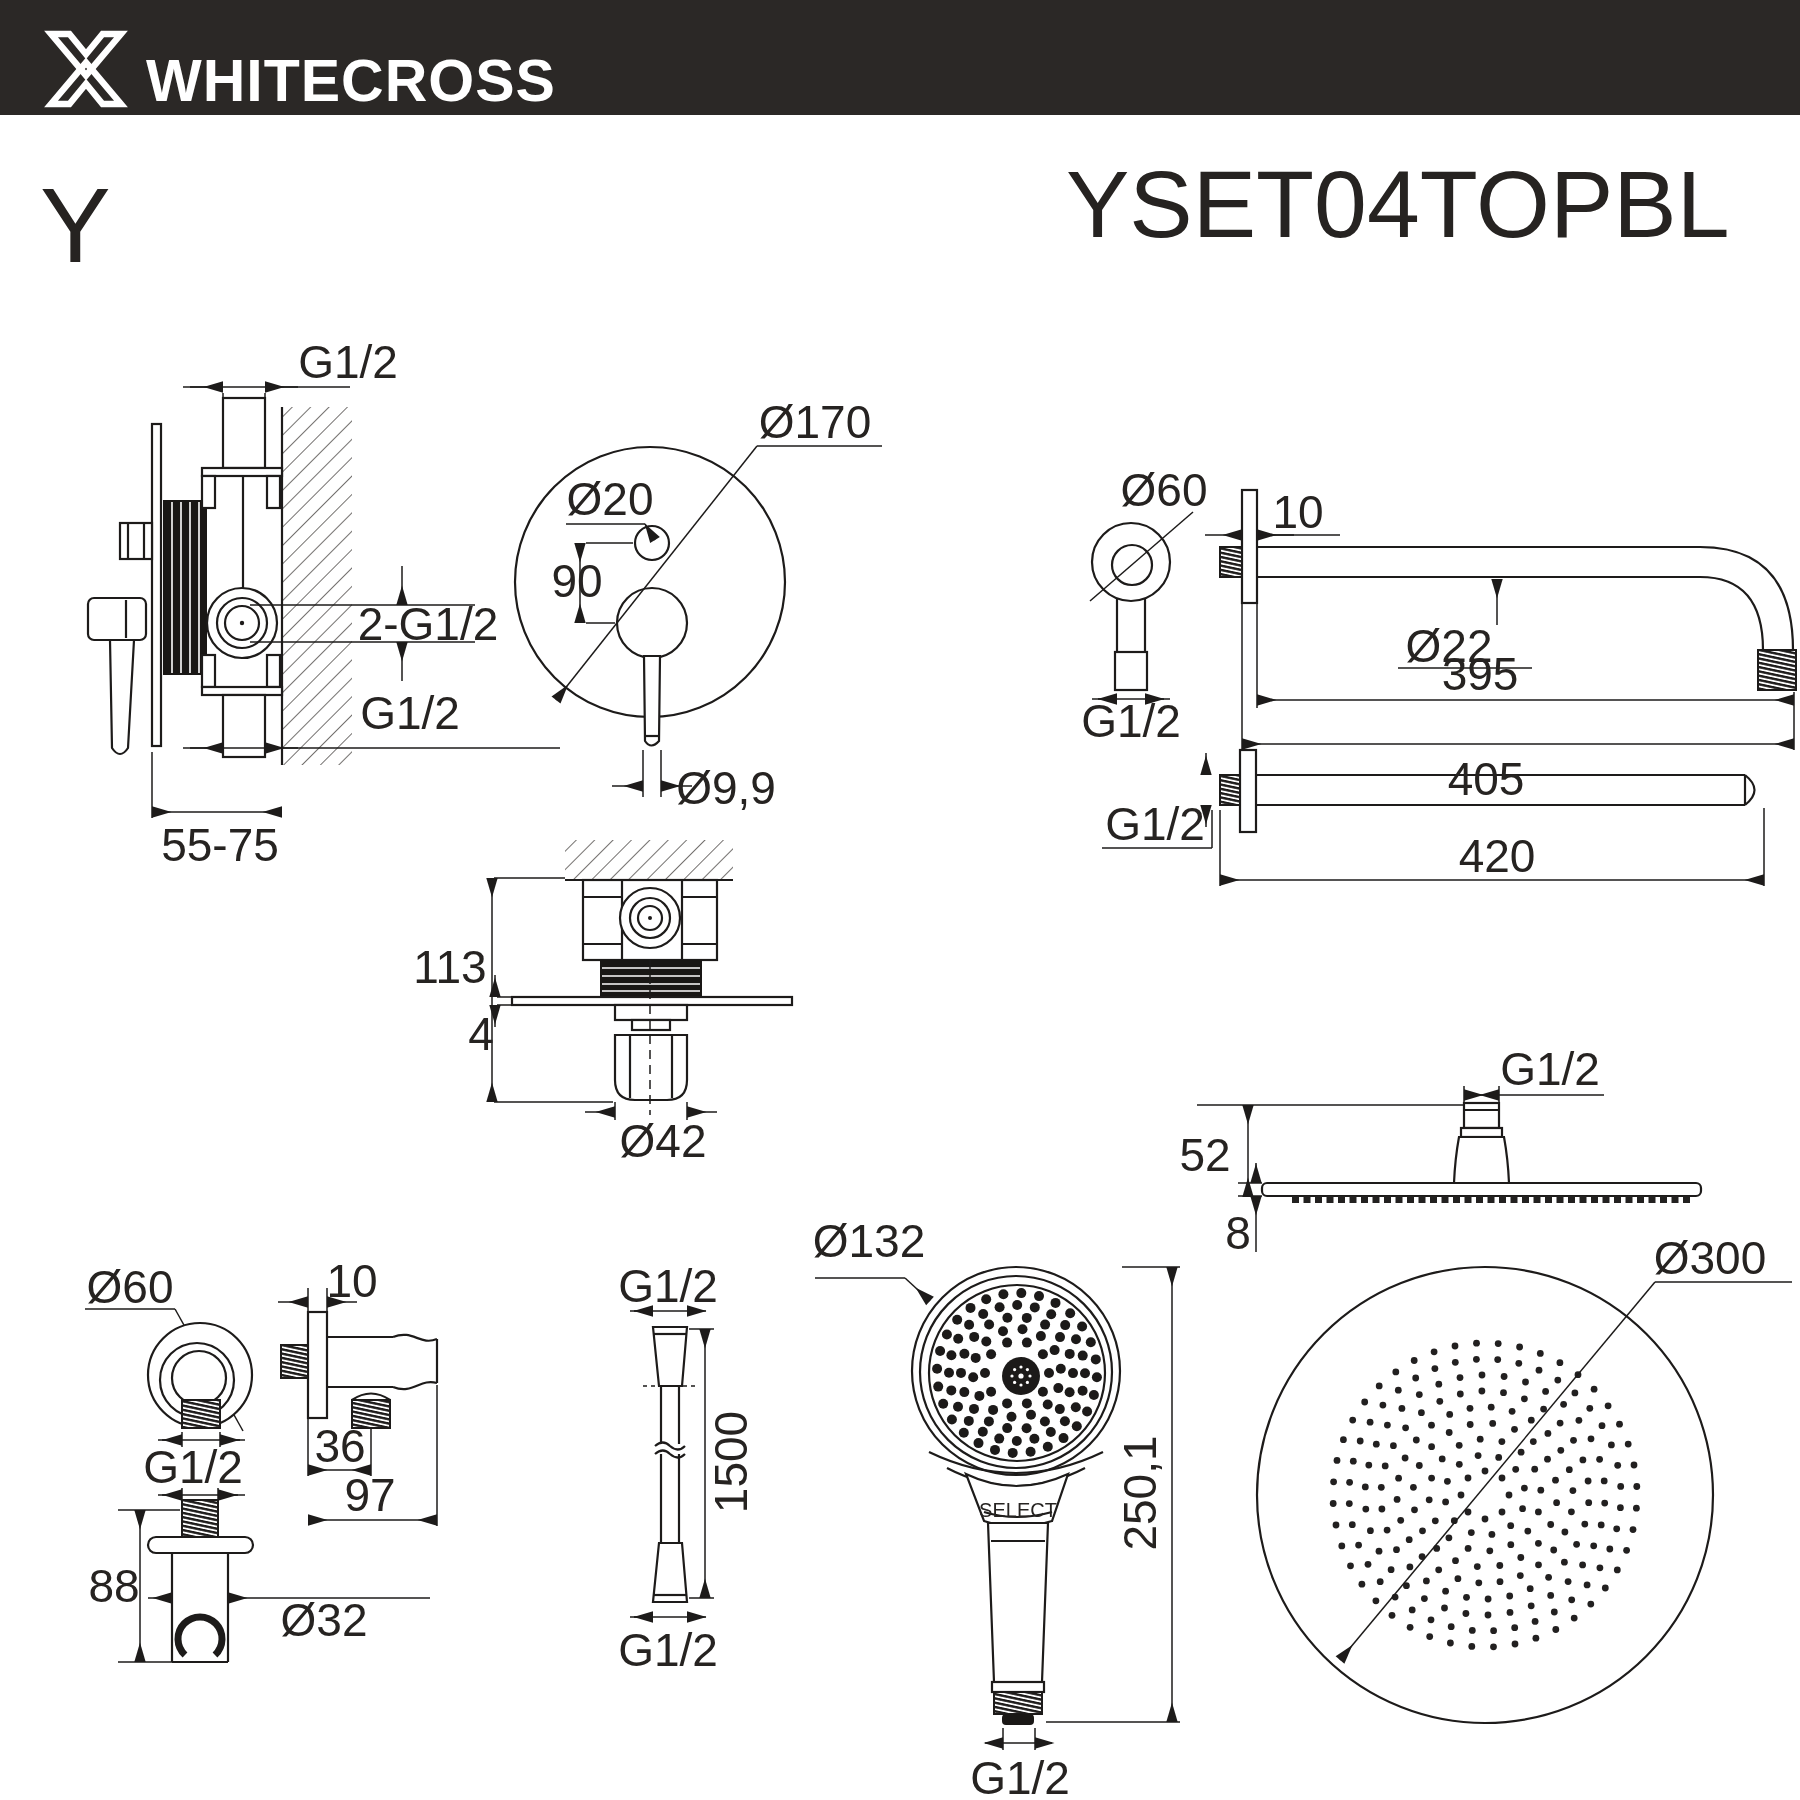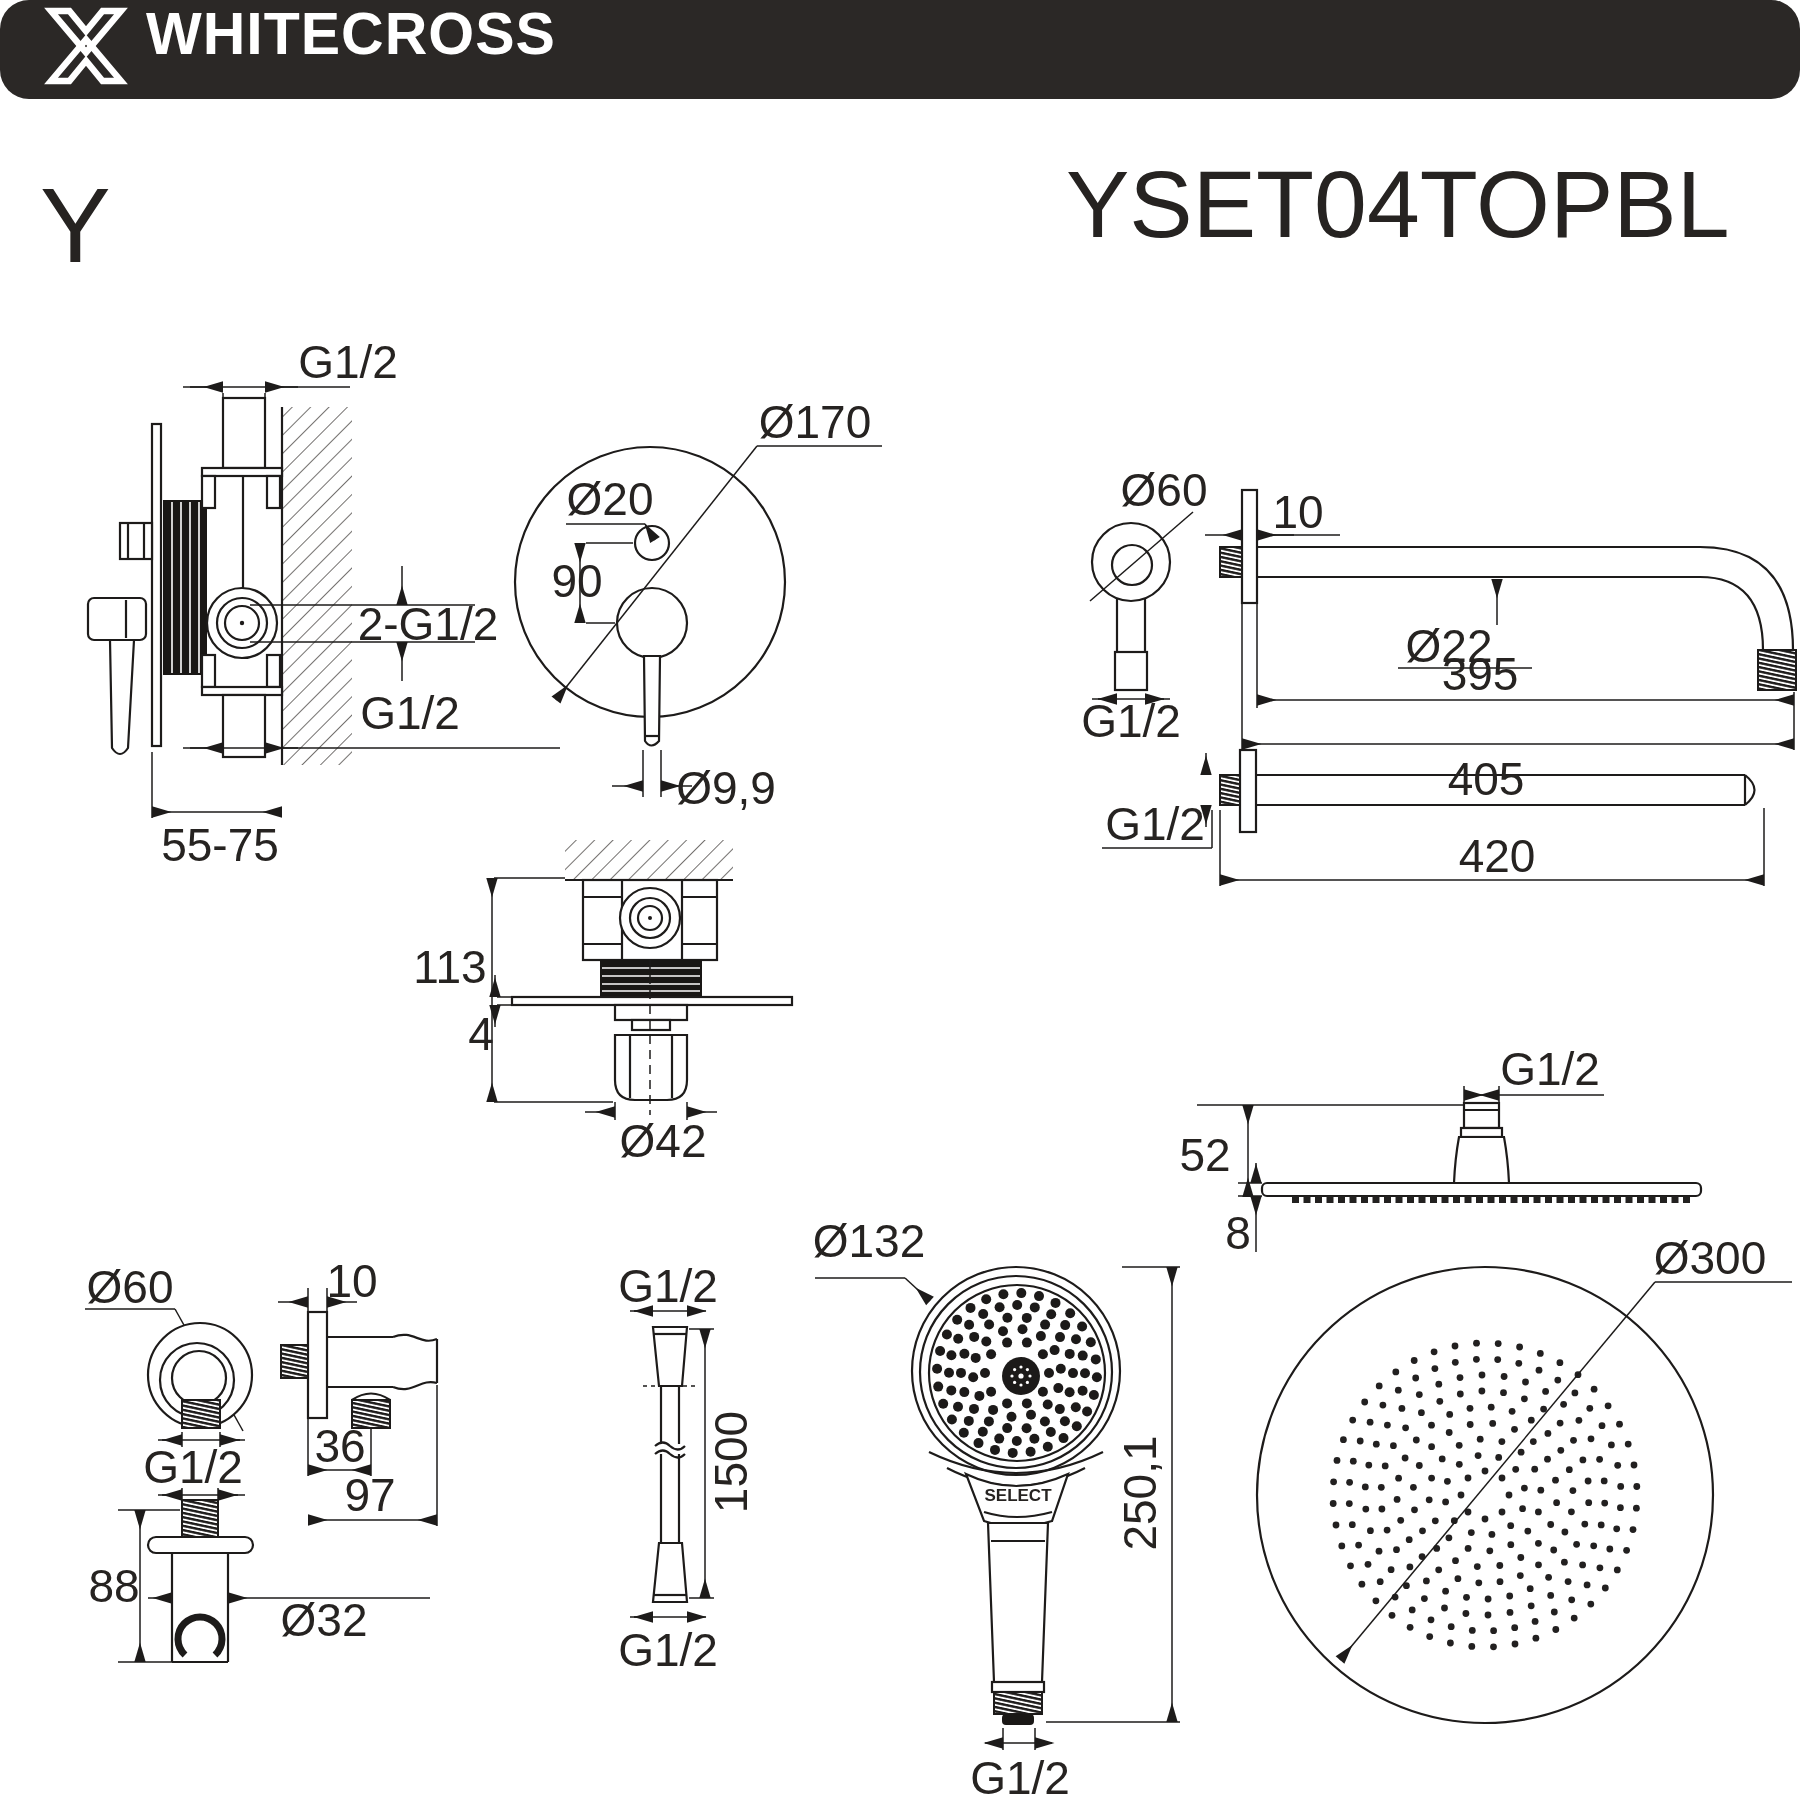--- a/index.html
+++ b/index.html
@@ -1,24 +1,24 @@
 <!DOCTYPE html>
 <html><head>
 <meta charset="utf-8">
 <style>
   html,body{margin:0;padding:0;background:#fff;}
   #page{position:relative;width:1800px;height:1800px;background:#fff;overflow:hidden;
         font-family:"Liberation Sans",sans-serif;color:#262321;}
-  #topbar{position:absolute;left:0;top:0;width:1800px;height:99px;display:flex;align-items:flex-start;border-radius:29px;}
+  #topbar{position:absolute;left:0;top:0;width:1800px;height:115px;display:flex;align-items:flex-end;}
   #brand-text{color:#fff;font-size:59px;font-weight:bold;letter-spacing:1px;margin-left:14px;}
   #series-label{position:absolute;left:40px;top:165px;font-size:106px;color:#262321;}
   #model-label{position:absolute;left:1066px;top:150px;width:640px;text-align:left;font-size:95px;color:#262321;}
   .lb{position:absolute;transform:translate(-50%,-50%);font-size:46px;white-space:nowrap;color:#262321;}
   .lb.rot{transform:translate(-50%,-50%) rotate(-90deg);}
-  .lb.tiny{font-size:17px;font-weight:bold;letter-spacing:0;}
+  .lb.tiny{font-size:20px;font-weight:normal;letter-spacing:0;margin-top:14px;}
   #art{position:absolute;left:0;top:0;}
   svg .s{fill:none;stroke:#1d1b1a;stroke-width:2.2;}
   svg .sw{fill:#fff;stroke:#1d1b1a;stroke-width:2.2;}
   svg .d{fill:none;stroke:#1d1b1a;stroke-width:1.5;}
   svg .blk{fill:#191715;stroke:none;}
   svg .wl{stroke:#fff;stroke-width:1.6;}
 </style>
 </head>
 <body>
 

